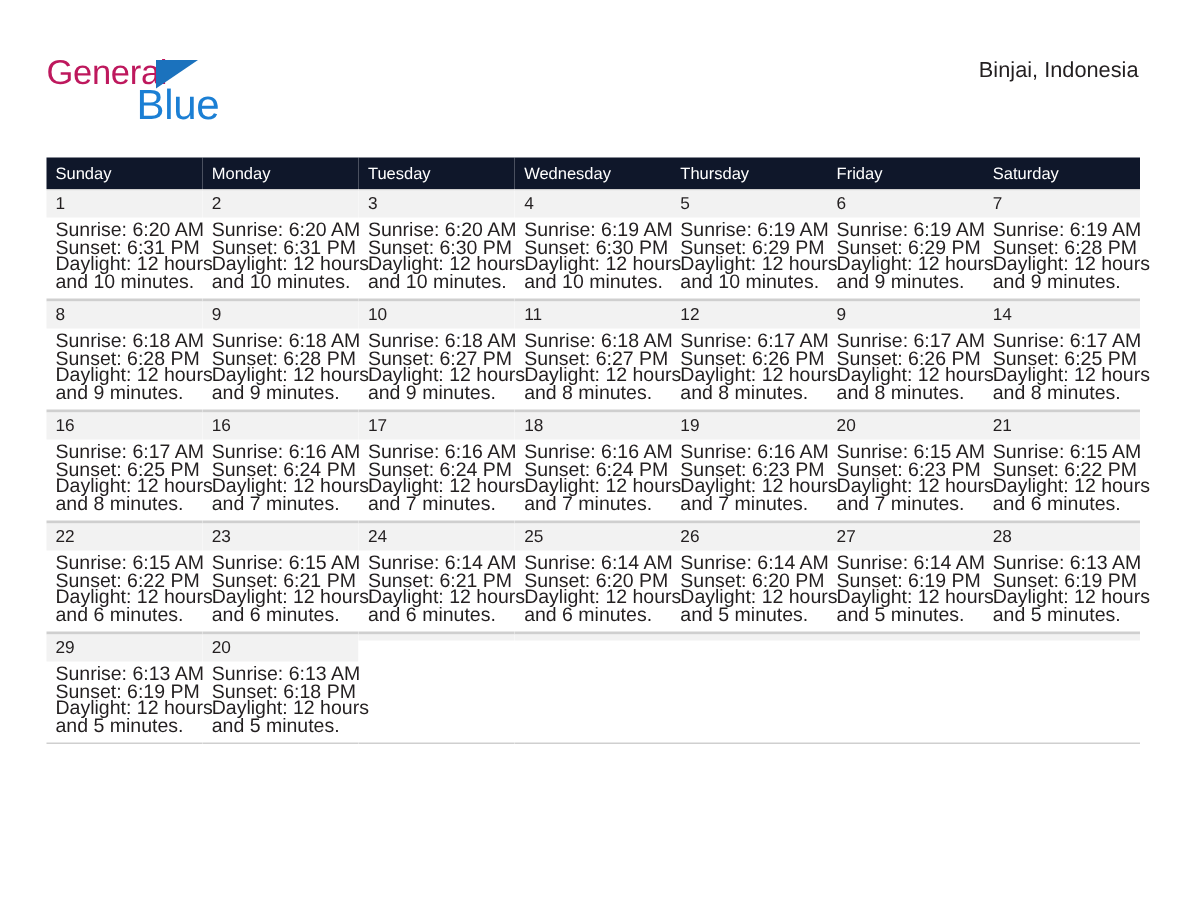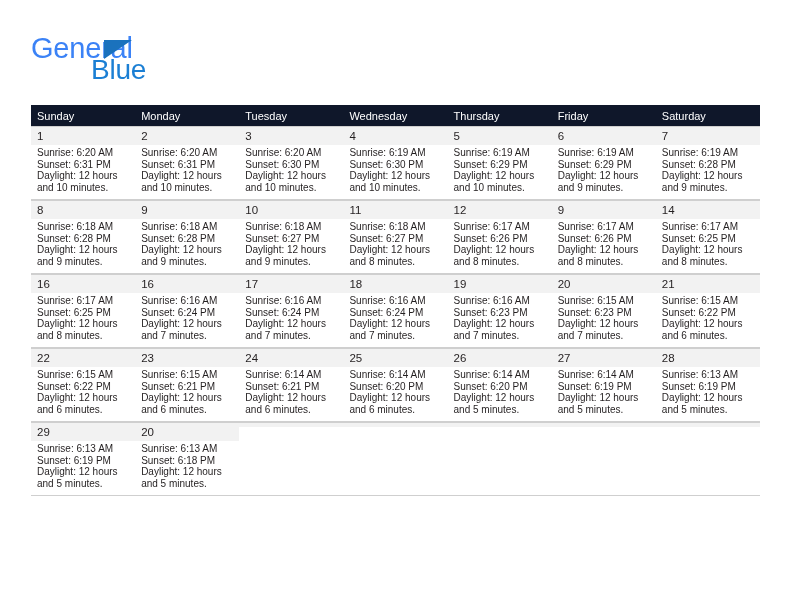--- a/index.html
+++ b/index.html
@@ -31,23 +31,23 @@
   .logo {
     position: absolute;
     left: 31px;
     top: 36px;
     width: 150px;
     height: 48px;
   }
   .logo-general {
     position: absolute;
     left: 0; top: 0;
-    font-size: 29px;
+    font-size: 23px;
     letter-spacing: -0.2px;
-    color: #3b82f6;
+    color: #be185d;
     line-height: 24px;
     white-space: nowrap;
   }
   .logo-triangle {
     position: absolute;
     left: 73px;
     top: 4px;
     width: 0;
     height: 0;
     border-left: 28px solid #1b72bd;
@@ -124,21 +124,21 @@
     border-top: 1px solid #cfcfcf;
     border-bottom: 1px solid #cfcfcf;
   }
   .daynum {
     font-size: 11.5px;
     color: #231f20;
     line-height: 14px;
     padding-bottom: 1px;
   }
   .dayinfo {
-    font-size: 10px;
+    font-size: 13px;
     color: #231f20;
     line-height: 11.6px;
     white-space: nowrap;
   }
   .dayinfo .ln { display: block; }
 
   
   .numband {
     background: #f2f2f2;
     margin: -2px -5px 2px -6px;
@@ -152,20 +152,21 @@
 
   <div class="header">
 
     <div class="logo">
       <span class="logo-general">General</span>
       <span class="logo-triangle"></span>
       <span class="logo-blue">Blue</span>
     </div>
 
     <div class="title-block">
+      <div class="cal-subtitle">Binjai, Indonesia</div>
     </div>
 
   </div>
 
   <table class="calendar">
     <thead>
       <tr>
         <th>Sunday</th>
         <th>Monday</th>
         <th>Tuesday</th>

